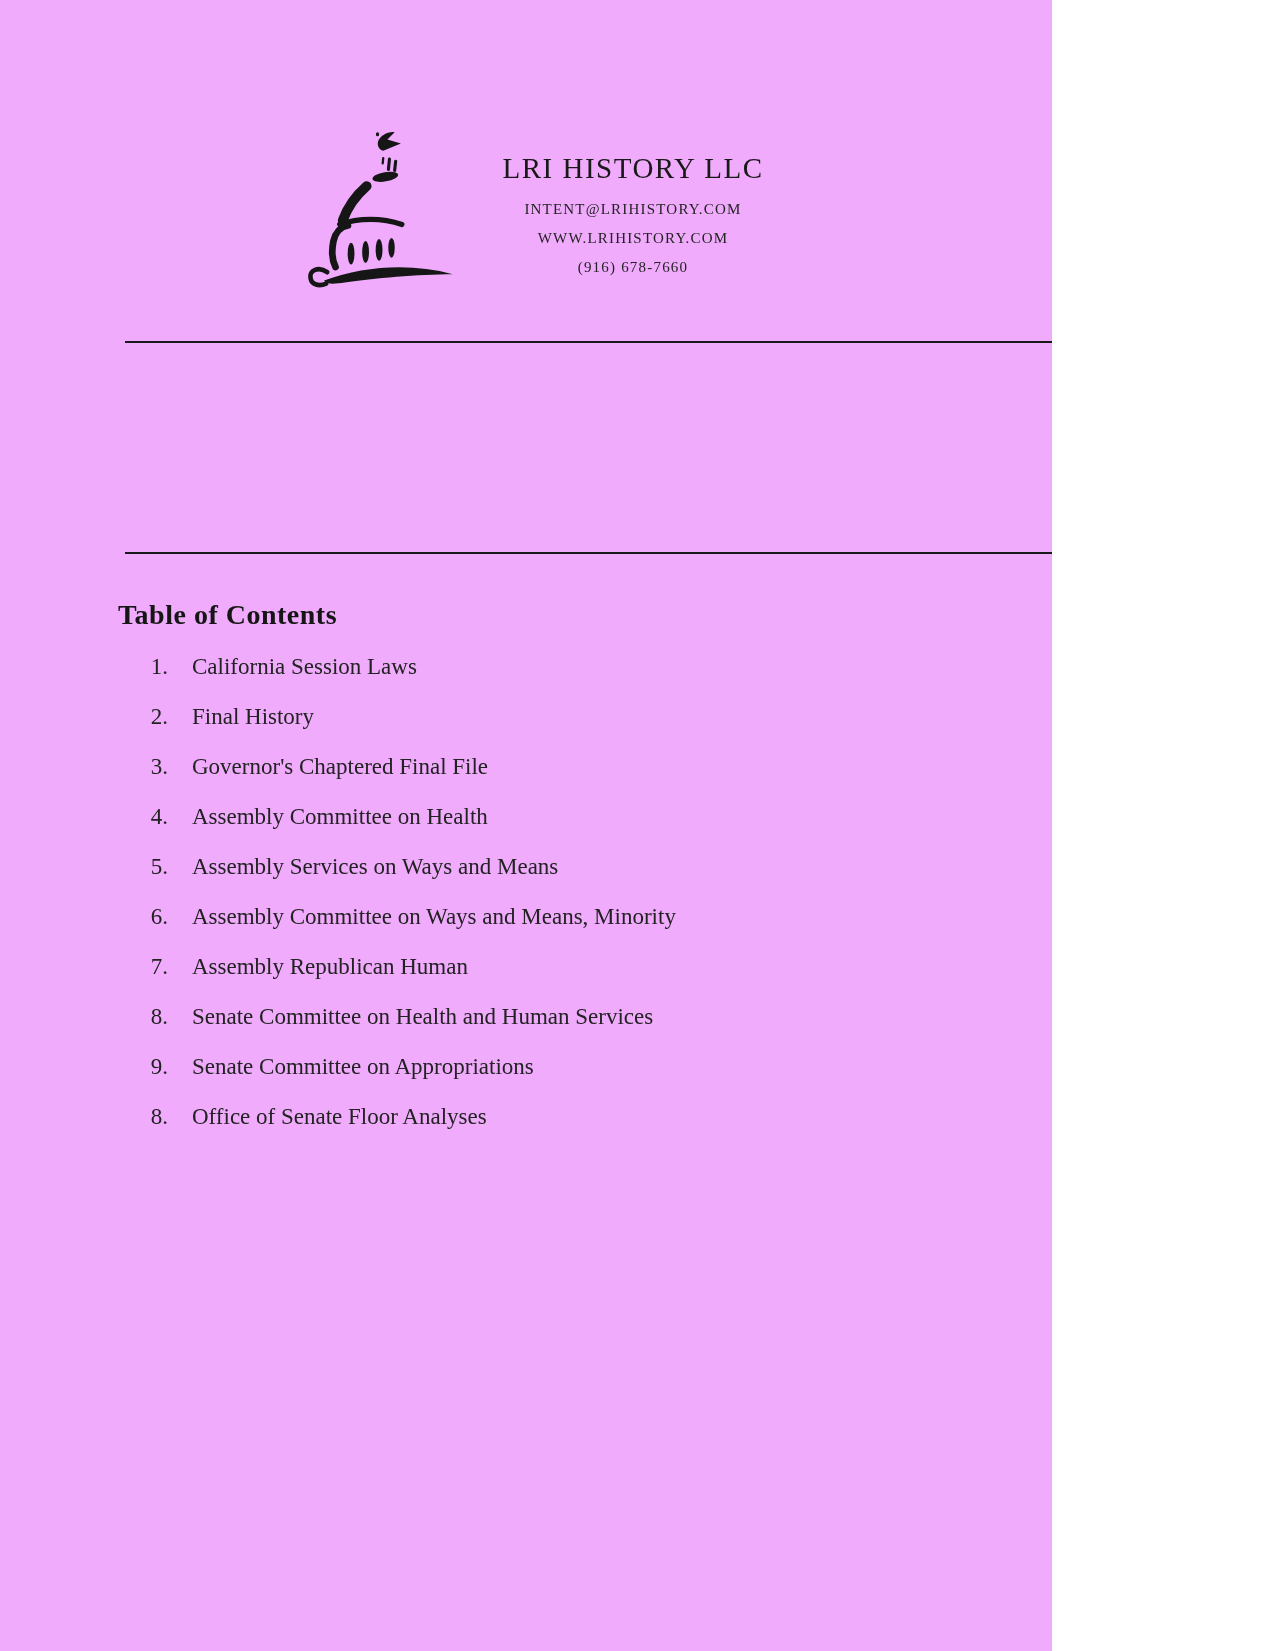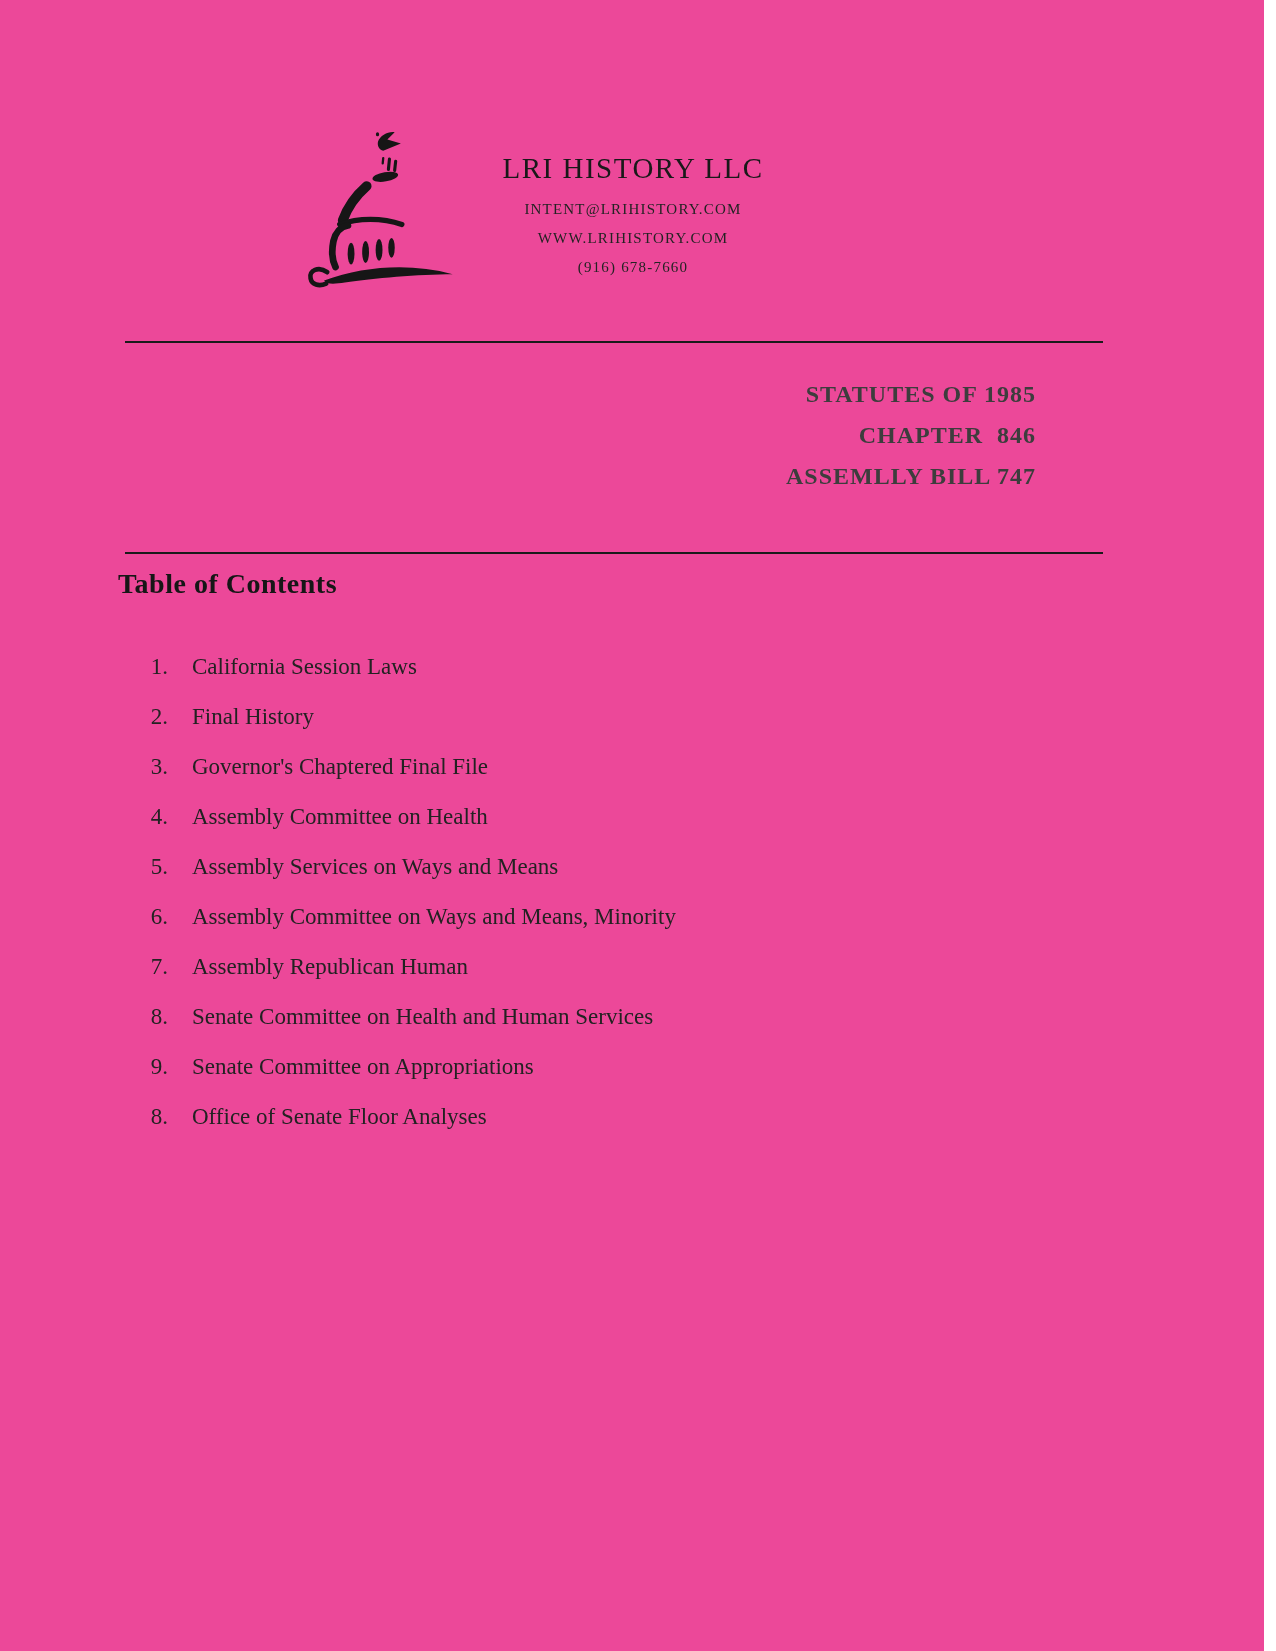--- a/index.html
+++ b/index.html
@@ -2,23 +2,23 @@
 <html><head>
 <meta charset="utf-8">
 <style>
   html, body {
     margin: 0;
     padding: 0;
     background: #ffffff;
   }
   .page {
     position: relative;
-    width: 1264px;
+    width: 1052px;
     height: 1651px;
-    background: #ec4899;
+    background: #f0abfc;
     font-family: "Liberation Serif", serif;
     color: #1c1c1c;
     overflow: hidden;
   }
 
   
   .logo {
     position: absolute;
     left: 293px;
     top: 128px;
@@ -69,21 +69,21 @@
     line-height: 41px;
     letter-spacing: 1px;
     color: #3d3d3d;
   }
   .case-block div { white-space: pre; }
 
   
   .toc-title {
     position: absolute;
     left: 118px;
-    top: 568px;
+    top: 599px;
     margin: 0;
     font-size: 28px;
     font-weight: bold;
     letter-spacing: 0.5px;
     color: #161616;
   }
   .toc-list {
     position: absolute;
     left: 120px;
     top: 654px;
@@ -152,25 +152,20 @@
 
   <div class="letterhead">
     <div class="company-name">LRI HISTORY LLC</div>
     <div class="contact-line">INTENT@LRIHISTORY.COM</div>
     <div class="contact-line">WWW.LRIHISTORY.COM</div>
     <div class="contact-line">(916) 678-7660</div>
   </div>
 
   <div class="rule rule-top"></div>
 
-  <div class="case-block">
-    <div>STATUTES OF 1985</div>
-    <div>CHAPTER  846</div>
-    <div>ASSEMLLY BILL 747</div>
-  </div>
 
   <div class="rule rule-bottom"></div>
 
   <h1 class="toc-title">Table of Contents</h1>
 
   <ol class="toc-list">
     <li class="toc-item">
       <span class="num">1.</span>
       <span class="label">California Session Laws</span>
     </li>

